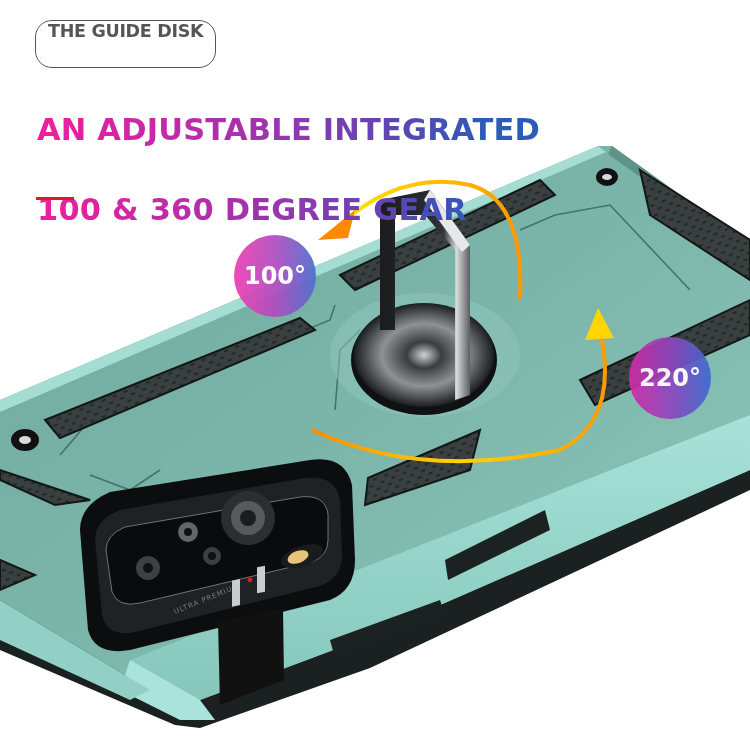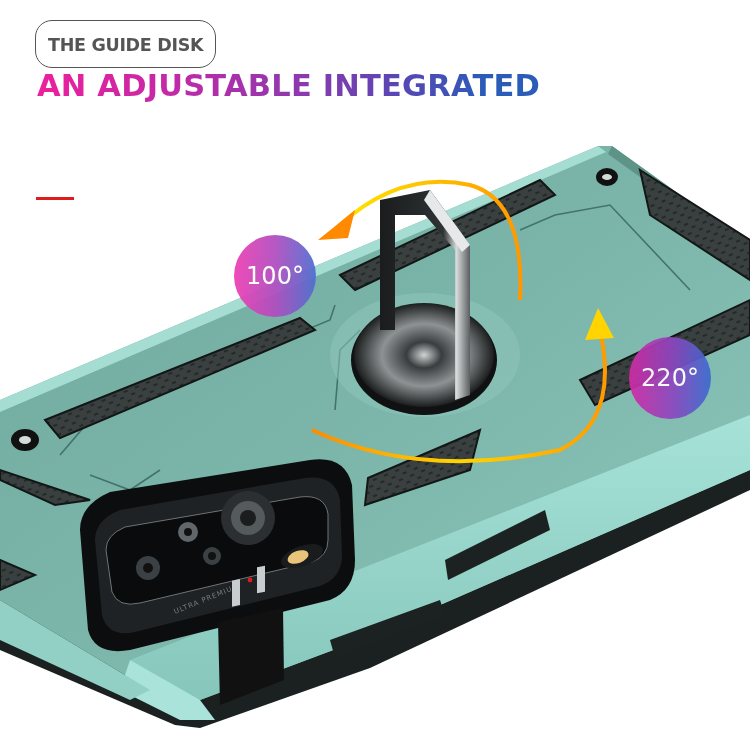--- a/index.html
+++ b/index.html
@@ -1,35 +1,36 @@
 <!DOCTYPE html>
 <html><head>
 <meta charset="utf-8">
 <style>
   html,body{margin:0;padding:0;background:#fff;}
   body{width:750px;height:750px;position:relative;overflow:hidden;font-family:"DejaVu Sans","Liberation Sans",sans-serif;}
-  .pill{position:absolute;left:35px;top:20px;height:48px;padding:12px 12px;border:1.5px solid #555;border-radius:17px;box-sizing:border-box;display:flex;align-items:flex-end;color:#555;font-weight:bold;font-size:17.5px;letter-spacing:-0.3px;background:#fff;z-index:3;}
+  .pill{position:absolute;left:35px;top:20px;height:48px;padding:0 12px;border:1.5px solid #555;border-radius:17px;box-sizing:border-box;display:flex;align-items:flex-start;color:#555;font-weight:bold;font-size:17.5px;letter-spacing:-0.3px;background:#fff;z-index:3;}
   .headline{position:absolute;left:37px;top:68px;z-index:3;font-weight:bold;font-size:30.5px;line-height:36px;letter-spacing:0.2px;}
-  .headline div{background:linear-gradient(90deg,#ee1f9d 0px,#c02aa8 140px,#8a3aae 270px,#5a46b4 360px,#2a5cb8 450px);-webkit-background-clip:text;background-clip:text;color:transparent;white-space:nowrap;}
+  .headline div{background:linear-gradient(90deg,#ee1f9d 0px,#c02aa8 140px,#8a3aae 270px,#5a46b4 360px,#2a5cb8 450px);-webkit-background-clip:text;background-clip:text;color:transparent;white-space:nowrap;margin-top:44px;}
   .accent{position:absolute;left:36px;top:197px;width:38px;height:3px;z-index:3;}
   svg.art{position:absolute;left:0;top:0;z-index:1;}
-  .badge{position:absolute;border-radius:50%;display:flex;align-items:center;justify-content:center;color:#fff;font-weight:normal;z-index:4;}
+  .badge{position:absolute;border-radius:50%;display:flex;align-items:center;justify-content:center;color:#fff;font-weight:bold;z-index:4;}
   .badge span{font-family:"DejaVu Sans",sans-serif;}
   .b100{left:234px;top:235px;width:82px;height:82px;font-size:24px;background:linear-gradient(90deg,#ee40b3 0%,#b14ec0 50%,#4f6fd0 100%);opacity:.94;}
   .b360{left:629px;top:337px;width:82px;height:82px;font-size:24px;background:linear-gradient(90deg,#d22ba6 0%,#8a48c0 55%,#3c6bd0 100%);opacity:.93;}
 </style>
 </head>
 <body>
 
 <div class="pill">
   <span>THE GUIDE DISK</span>
 </div>
 
 <div class="headline">
   <div>AN ADJUSTABLE INTEGRATED</div>
+  <div>100 &amp; 360 DEGREE GEAR</div>
 </div>
 
 <div class="accent" style="background:#e01b1b"></div>
 
 <svg class="art" width="750" height="750" viewBox="0 0 750 750">
   <defs>
     <linearGradient id="caseG" x1="0" y1="0" x2="1" y2="1">
       <stop offset="0" stop-color="#6fa79c"></stop>
       <stop offset="0.5" stop-color="#7cb6ab"></stop>
       <stop offset="1" stop-color="#8fc9be"></stop>

